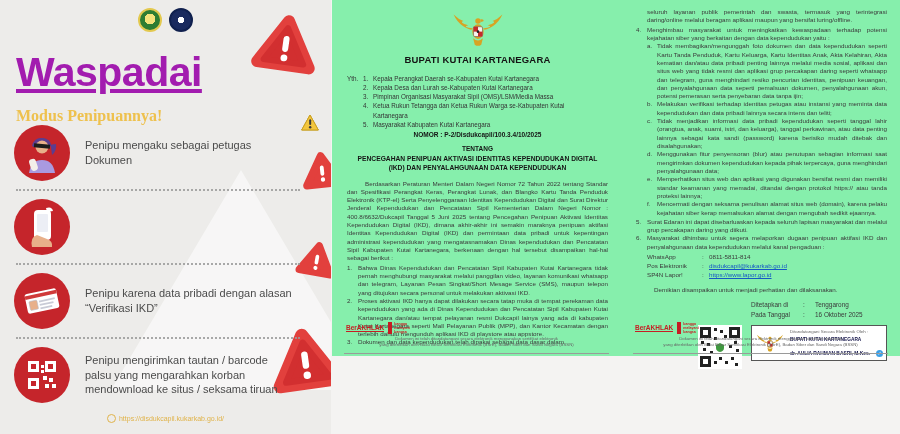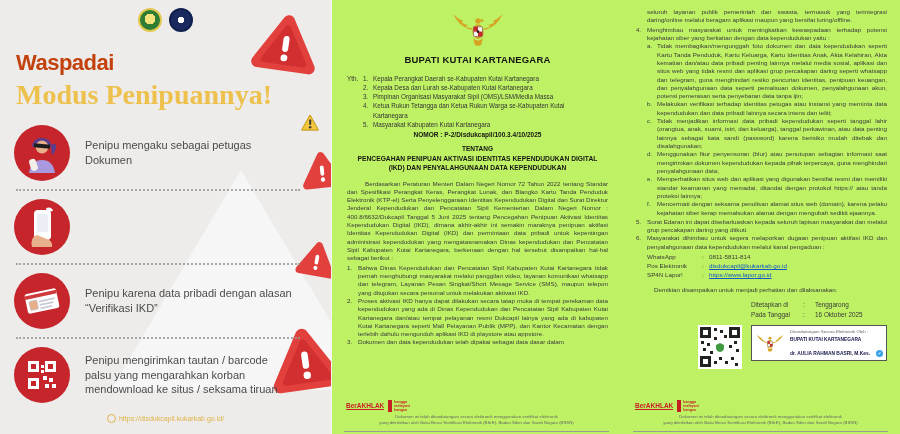--- a/index.html
+++ b/index.html
@@ -13,34 +13,34 @@
   .logo-kukar{background:radial-gradient(circle at 50% 45%,#f4e27a 0 35%,#2e7d32 36% 100%);border:2px solid #e3c94f;box-sizing:border-box;}
   .logo-dukcapil{background:radial-gradient(circle at 50% 50%,#ffffff 0 22%,#1a2a5e 23% 100%);border:2px solid #10204e;box-sizing:border-box;}
   .watermark-tri{position:absolute;right:-40px;top:170px;width:0;height:0;border-left:130px solid transparent;border-right:130px solid transparent;border-bottom:220px solid rgba(255,255,255,.55);}
   .tri{position:absolute;}
   .tri svg{display:block;}
   .tri-top{top:12px;right:12px;transform:rotate(8deg);}
   .tri-mid1{top:150px;right:-12px;transform:rotate(-6deg);}
   .tri-mid2{top:240px;right:-6px;transform:rotate(10deg);}
   .tri-bottom{top:325px;right:-10px;transform:rotate(-8deg);}
   .poster-title{position:absolute;top:52px;left:16px;line-height:1;}
-  .poster-title .t1{font-size:22px;font-weight:bold;color:#c2410c;letter-spacing:-.5px;}
-  .poster-title .t2{font-family:"Liberation Serif",serif;font-size:28px;font-weight:bold;color:#eec14e;margin-top:7px;}
+  .poster-title .t1{font-size:41px;font-weight:bold;color:#a21caf;letter-spacing:-.5px;text-decoration:underline;}
+  .poster-title .t2{font-family:"Liberation Serif",serif;font-size:16px;font-weight:bold;color:#eec14e;margin-top:15px;}
   .poster-items{position:absolute;top:120px;left:0;width:316px;}
   .p-item{display:flex;align-items:center;gap:15px;padding:5px 14px;}
   .p-icon{position:relative;flex:0 0 56px;width:56px;height:56px;border-radius:50%;background:#c5252b;display:flex;align-items:center;justify-content:center;overflow:visible;}
   .p-icon svg.main{width:40px;height:40px;}
   .warn-badge{position:absolute;top:-7px;right:-4px;}
   .p-text{font-size:11px;color:#4b4b4b;line-height:1.35;max-width:210px;}
   .p-sep{border-top:2px dotted #9b9b9b;margin:3px 16px 3px 16px;opacity:.85;}
   .poster-url{position:absolute;bottom:11px;left:0;right:0;display:flex;justify-content:center;align-items:center;gap:3px;color:#e0b34a;font-size:7px;text-decoration:none;}
   .poster-url .globe{width:7px;height:7px;border:1px solid #e0b34a;border-radius:50%;display:inline-block;position:relative;}
 
   
-  .page{position:relative;background:#bef264;height:434px;box-sizing:border-box;}
+  .page{position:relative;background:#86efac;height:356px;box-sizing:border-box;}
   .page.mid{flex:0 0 289px;width:289px;margin-left:1px;}
   .page.right{flex:0 0 279px;width:279px;margin-left:0;}
   .page-inner{padding:8px 13px 0 15px;color:#3a3a3a;}
   .garuda-wrap{display:flex;justify-content:center;margin-top:2px;}
   .letterhead{text-align:center;font-weight:bold;font-size:9.5px;color:#141414;margin-top:4px;letter-spacing:.2px;}
   .recipients{display:flex;gap:4px;font-size:6.3px;line-height:1.45;margin-top:9px;color:#333;}
   .yth{flex:0 0 12px;}
   .rec-row{display:flex;gap:3px;}
   .rec-num{flex:0 0 7px;}
   .rec-txt{max-width:215px;}

